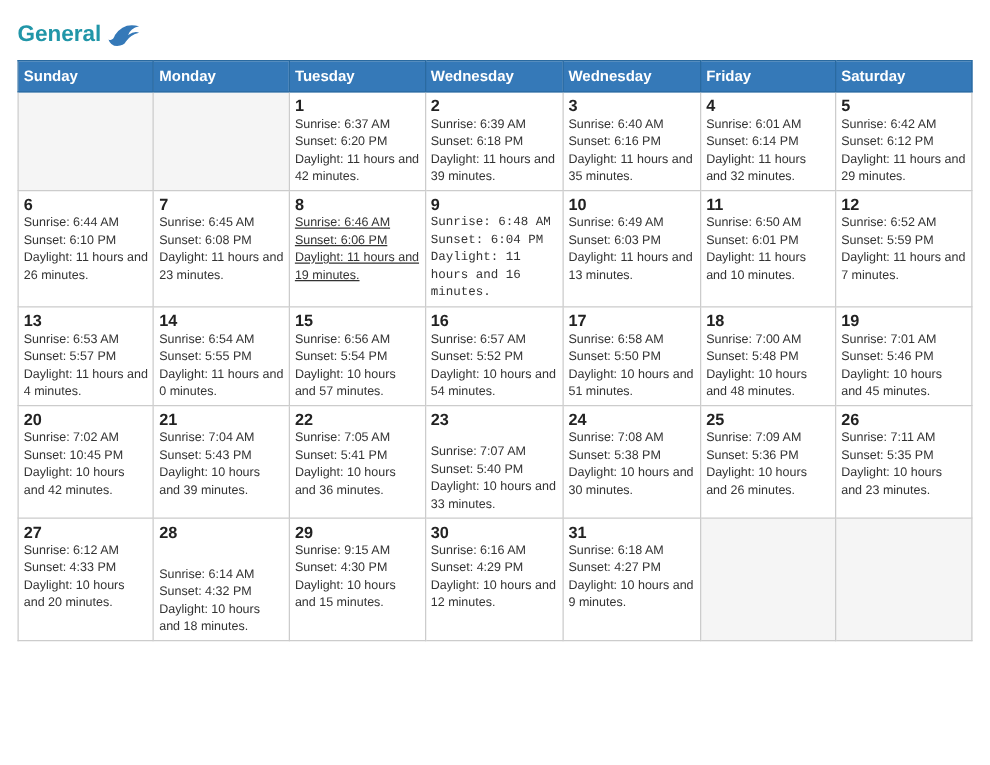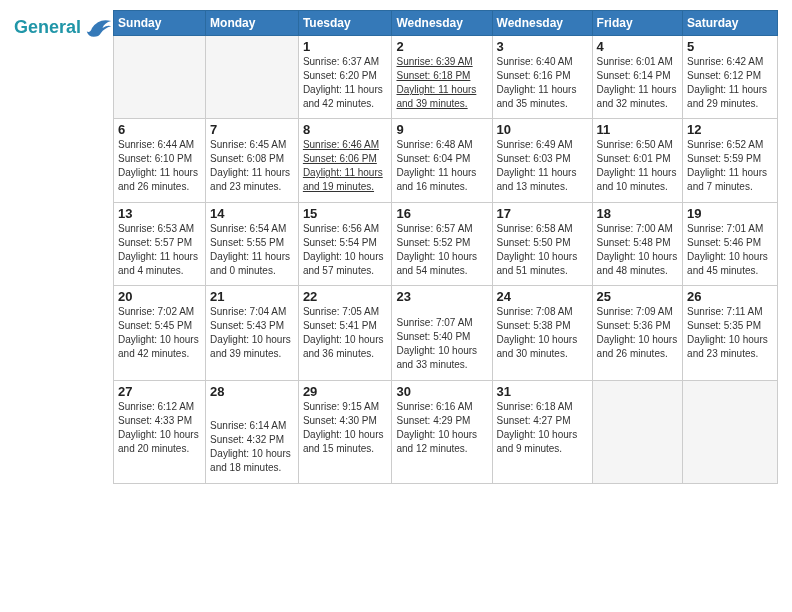--- a/index.html
+++ b/index.html
@@ -9,21 +9,21 @@
       background: #fff;
       font-family: Arial, Helvetica, sans-serif;
       font-size: 11px;
       overflow: hidden;
     }
     .page {
       width: 792px;
       height: 494px;
       padding: 10px 14px 10px 14px;
       display: flex;
-      flex-direction: row;
+      flex-direction: column;
     }
     .header {
       display: flex;
       align-items: flex-start;
       justify-content: space-between;
       margin-bottom: 6px;
     }
     .logo {
       display: flex;
       align-items: center;
@@ -139,21 +139,21 @@
           <td class="empty"></td>
           <td class="empty"></td>
           <td>
             <span class="day-num">1</span>
             <div class="day-info" style="white-space: pre-line;">Sunrise: 6:37 AM
 Sunset: 6:20 PM
 Daylight: 11 hours and 42 minutes.</div>
           </td>
           <td>
             <span class="day-num">2</span>
-            <div class="day-info" style="white-space: pre-line; text-decoration: underline;">Sunrise: 6:39 AM
+            <div class="day-info" style="white-space: pre-line;">Sunrise: 6:39 AM
 Sunset: 6:18 PM
 Daylight: 11 hours and 39 minutes.</div>
           </td>
           <td>
             <span class="day-num">3</span>
             <div class="day-info" style="white-space: pre-line;">Sunrise: 6:40 AM
 Sunset: 6:16 PM
 Daylight: 11 hours and 35 minutes.</div>
           </td>
           <td>
@@ -183,21 +183,21 @@
 Daylight: 11 hours and 23 minutes.</div>
           </td>
           <td>
             <span class="day-num">8</span>
             <div class="day-info" style="white-space: pre-line; text-decoration: underline;">Sunrise: 6:46 AM
 Sunset: 6:06 PM
 Daylight: 11 hours and 19 minutes.</div>
           </td>
           <td>
             <span class="day-num">9</span>
-            <div class="day-info" style="white-space: pre-line;">Sunrise: 6:48 AM
+            <div class="day-info" style="white-space: pre-line; font-family: Liberation Mono, monospace;">Sunrise: 6:48 AM
 Sunset: 6:04 PM
 Daylight: 11 hours and 16 minutes.</div>
           </td>
           <td>
             <span class="day-num">10</span>
             <div class="day-info" style="white-space: pre-line;">Sunrise: 6:49 AM
 Sunset: 6:03 PM
 Daylight: 11 hours and 13 minutes.</div>
           </td>
           <td>
@@ -254,21 +254,21 @@
             <span class="day-num">19</span>
             <div class="day-info" style="white-space: pre-line;">Sunrise: 7:01 AM
 Sunset: 5:46 PM
 Daylight: 10 hours and 45 minutes.</div>
           </td>
         </tr>
         <tr>
           <td>
             <span class="day-num">20</span>
             <div class="day-info" style="white-space: pre-line;">Sunrise: 7:02 AM
-Sunset: 5:45 PM
+Sunset: 10:45 PM
 Daylight: 10 hours and 42 minutes.</div>
           </td>
           <td>
             <span class="day-num">21</span>
             <div class="day-info" style="white-space: pre-line;">Sunrise: 7:04 AM
 Sunset: 5:43 PM
 Daylight: 10 hours and 39 minutes.</div>
           </td>
           <td>
             <span class="day-num">22</span>

